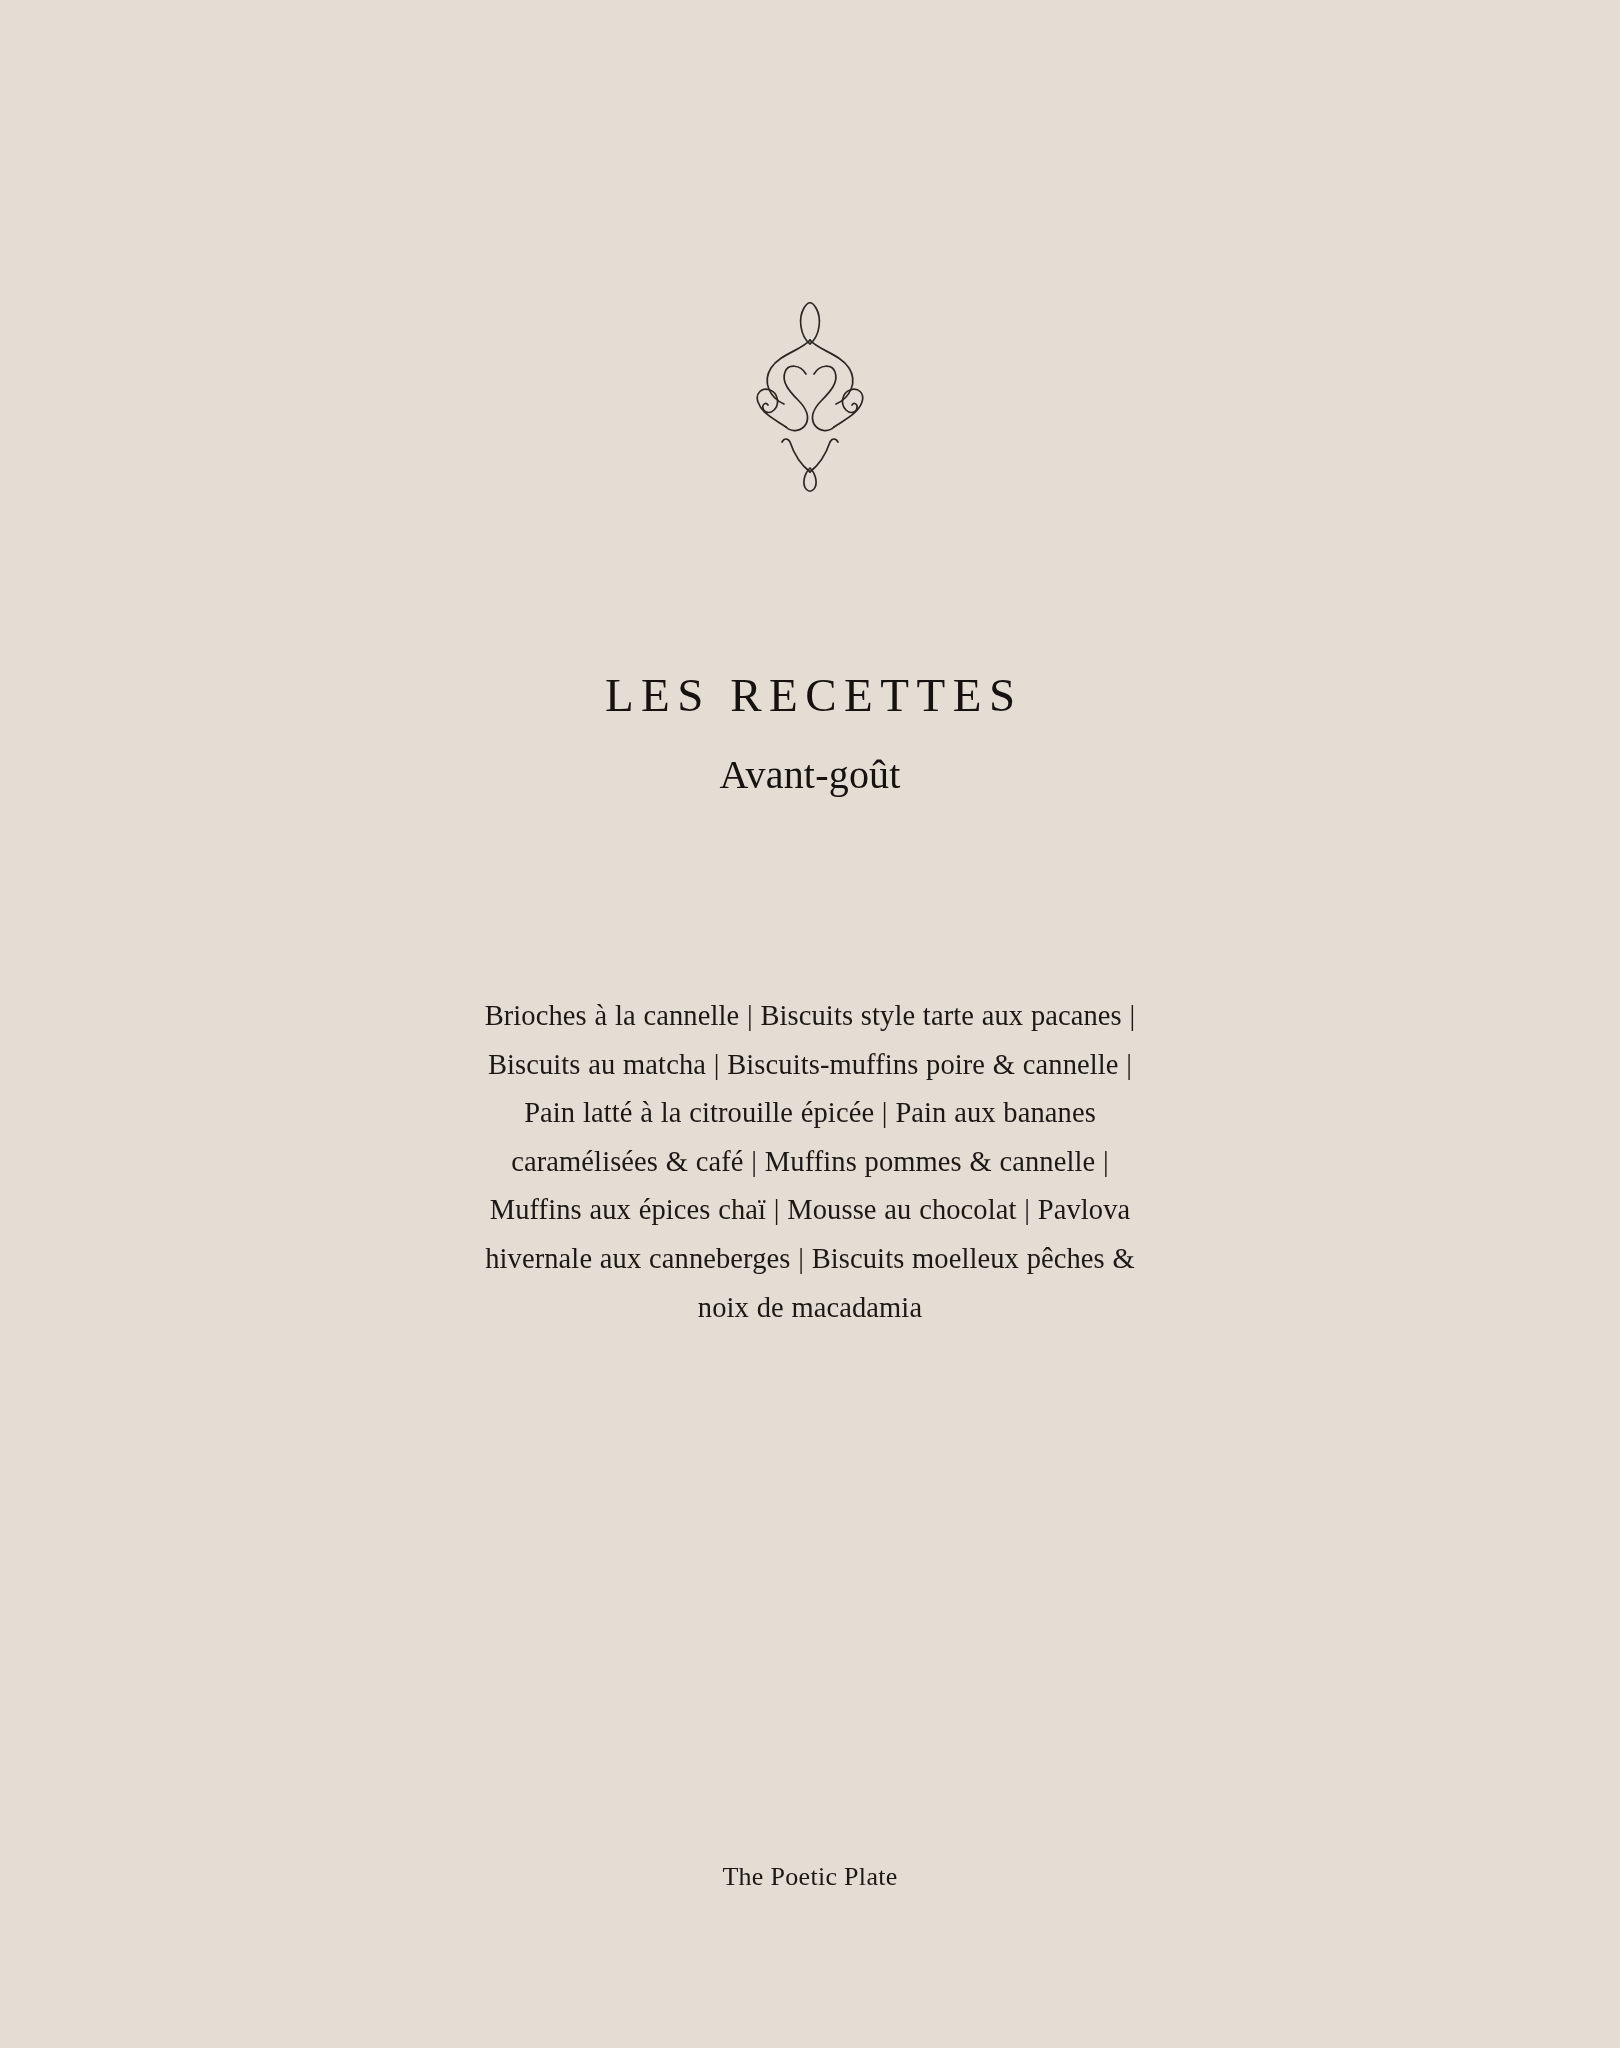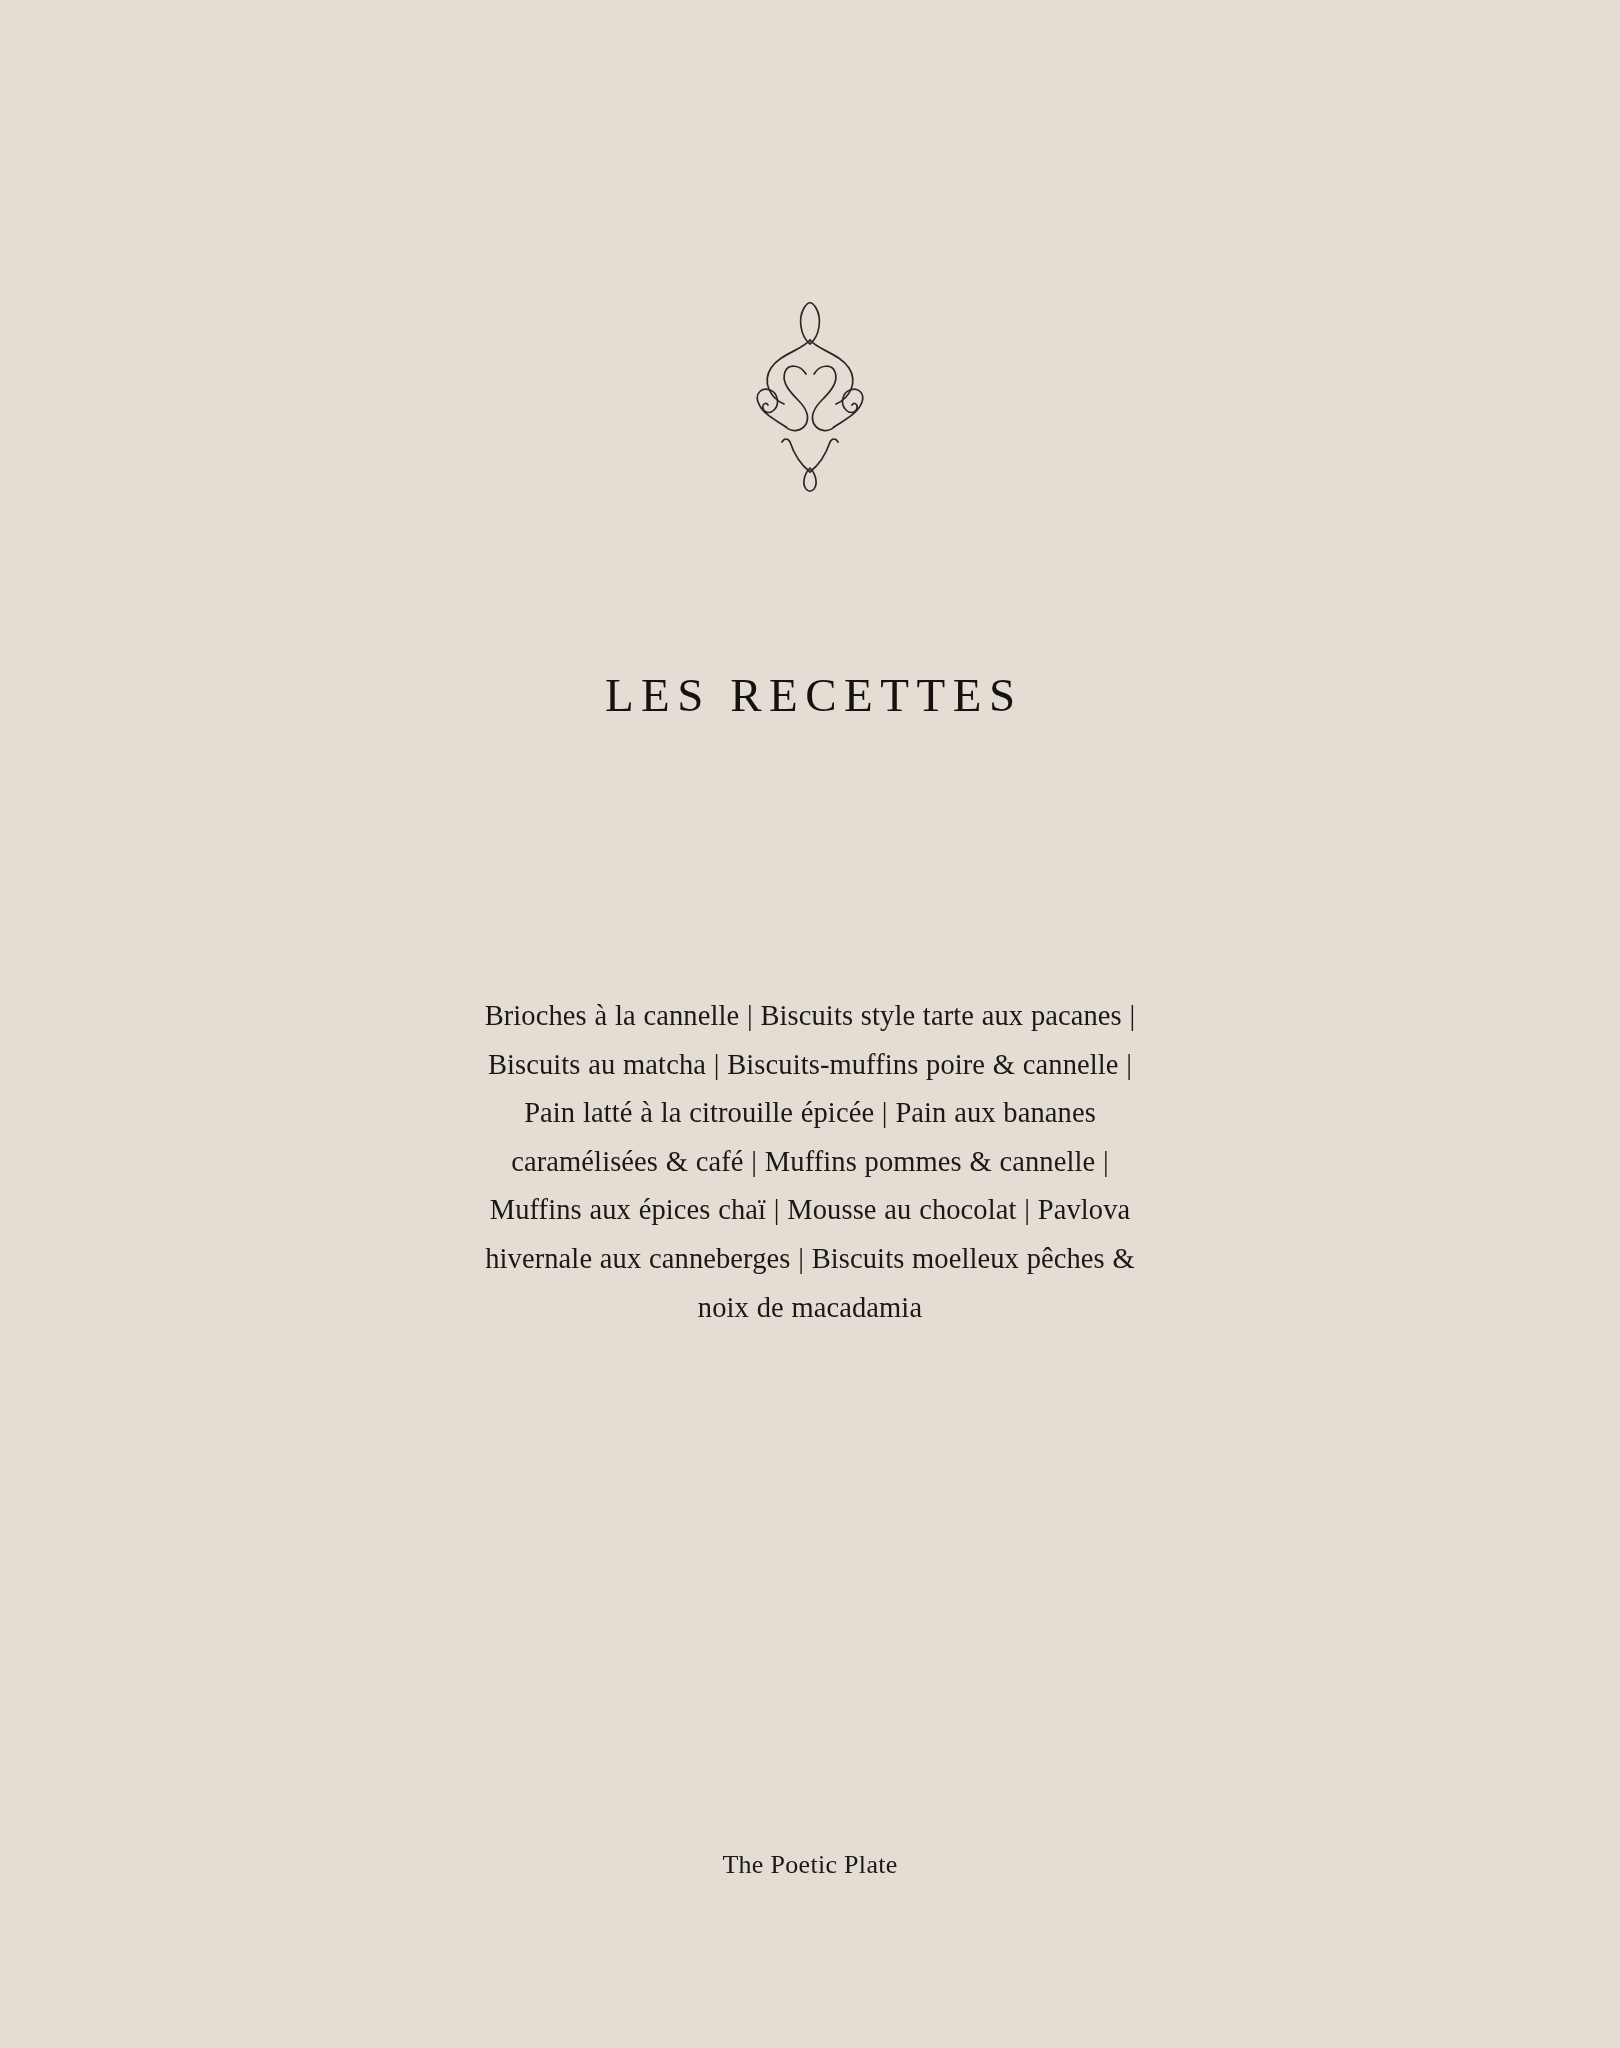--- a/index.html
+++ b/index.html
@@ -85,21 +85,21 @@
     top: 1845px;
     left: 0;
     width: 100%;
     text-align: center;
   }
   .footer-text {
     font-size: 26px;
     line-height: 1.2;
     letter-spacing: 0.3px;
     color: #1b1815;
-    margin: 4px;
+    margin: 16px;
   }
 </style>
 </head>
 <body>
 
 <div class="page">
 
   <div class="ornament-wrap">
     <svg viewBox="0 0 140 210" xmlns="http://www.w3.org/2000/svg" fill="none" stroke="#2b2723" stroke-width="1.7" stroke-linecap="round" stroke-linejoin="round">
 
@@ -120,20 +120,21 @@
       <path d="M42 154 C 44 150, 48 150, 50 154 C 54 166, 60 176, 70 184"></path>
 
       <path d="M98 154 C 96 150, 92 150, 90 154 C 86 166, 80 176, 70 184"></path>
 
       <path d="M70 180 C 64 186, 62 196, 66 201 C 69 204, 71 204, 74 201 C 78 196, 76 186, 70 180 Z"></path>
     </svg>
   </div>
 
   <div class="title-block">
     <h1 class="main-title">LES RECETTES</h1>
+    <div class="subtitle">Avant-goût</div>
   </div>
 
   <div class="recipes-block">
     <p class="recipes-text">Brioches à la cannelle | Biscuits style tarte aux pacanes | Biscuits au matcha | Biscuits-muffins poire &amp; cannelle | Pain latté à la citrouille épicée | Pain aux bananes caramélisées &amp; café | Muffins pommes &amp; cannelle | Muffins aux épices chaï | Mousse au chocolat | Pavlova hivernale aux canneberges | Biscuits moelleux pêches &amp; noix de macadamia</p>
   </div>
 
   <div class="footer">
     <p class="footer-text">The Poetic Plate</p>
   </div>
 

